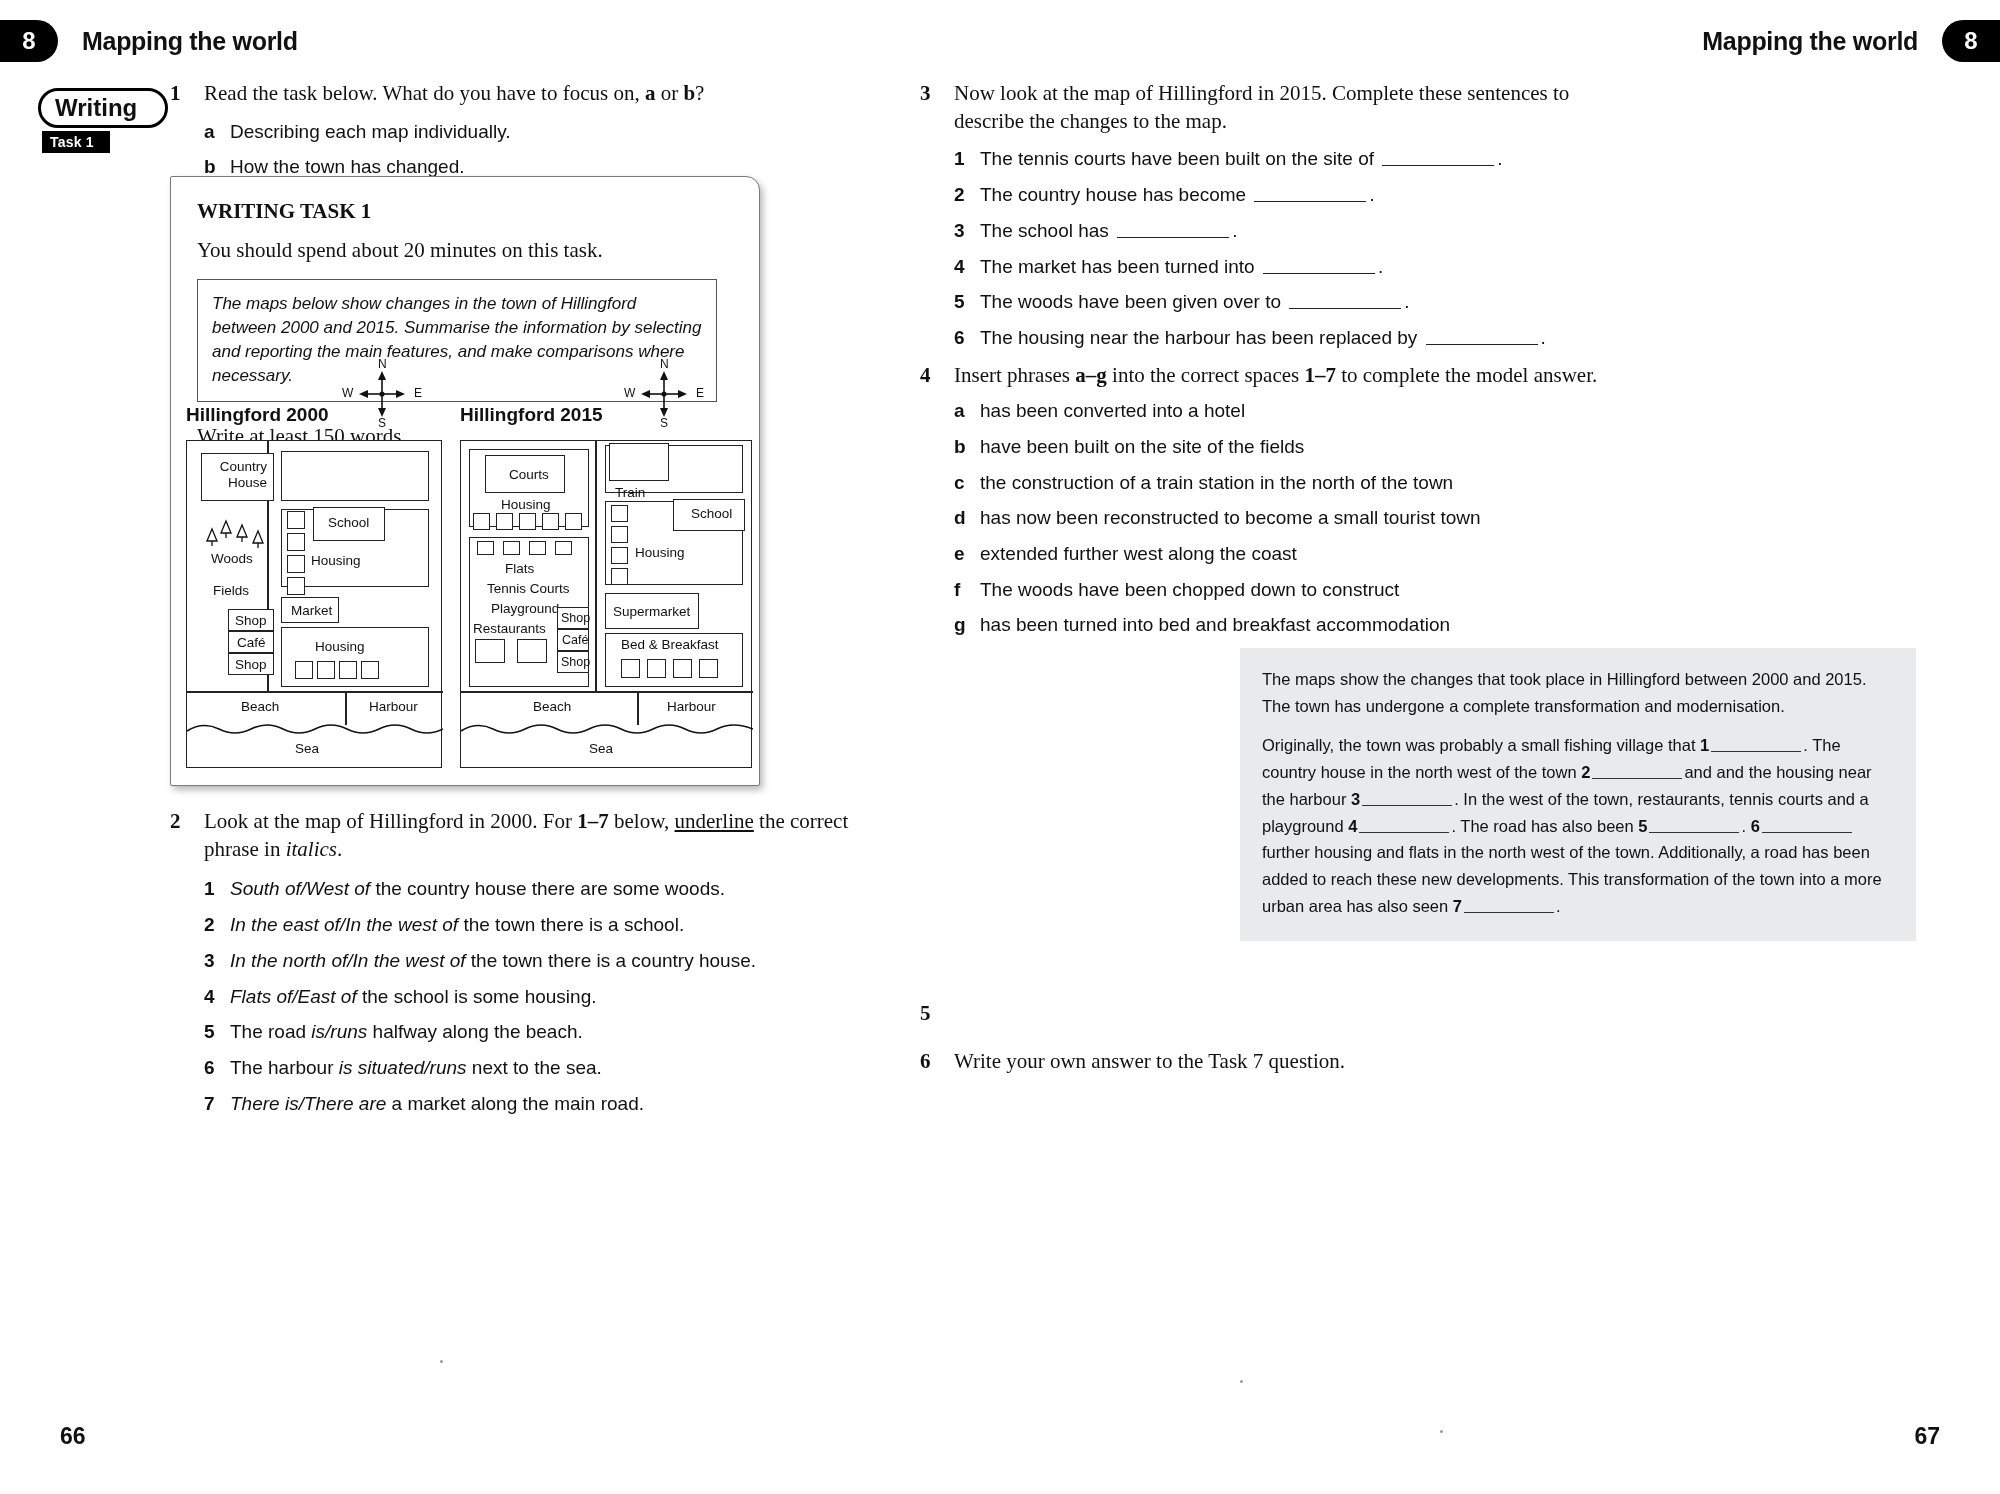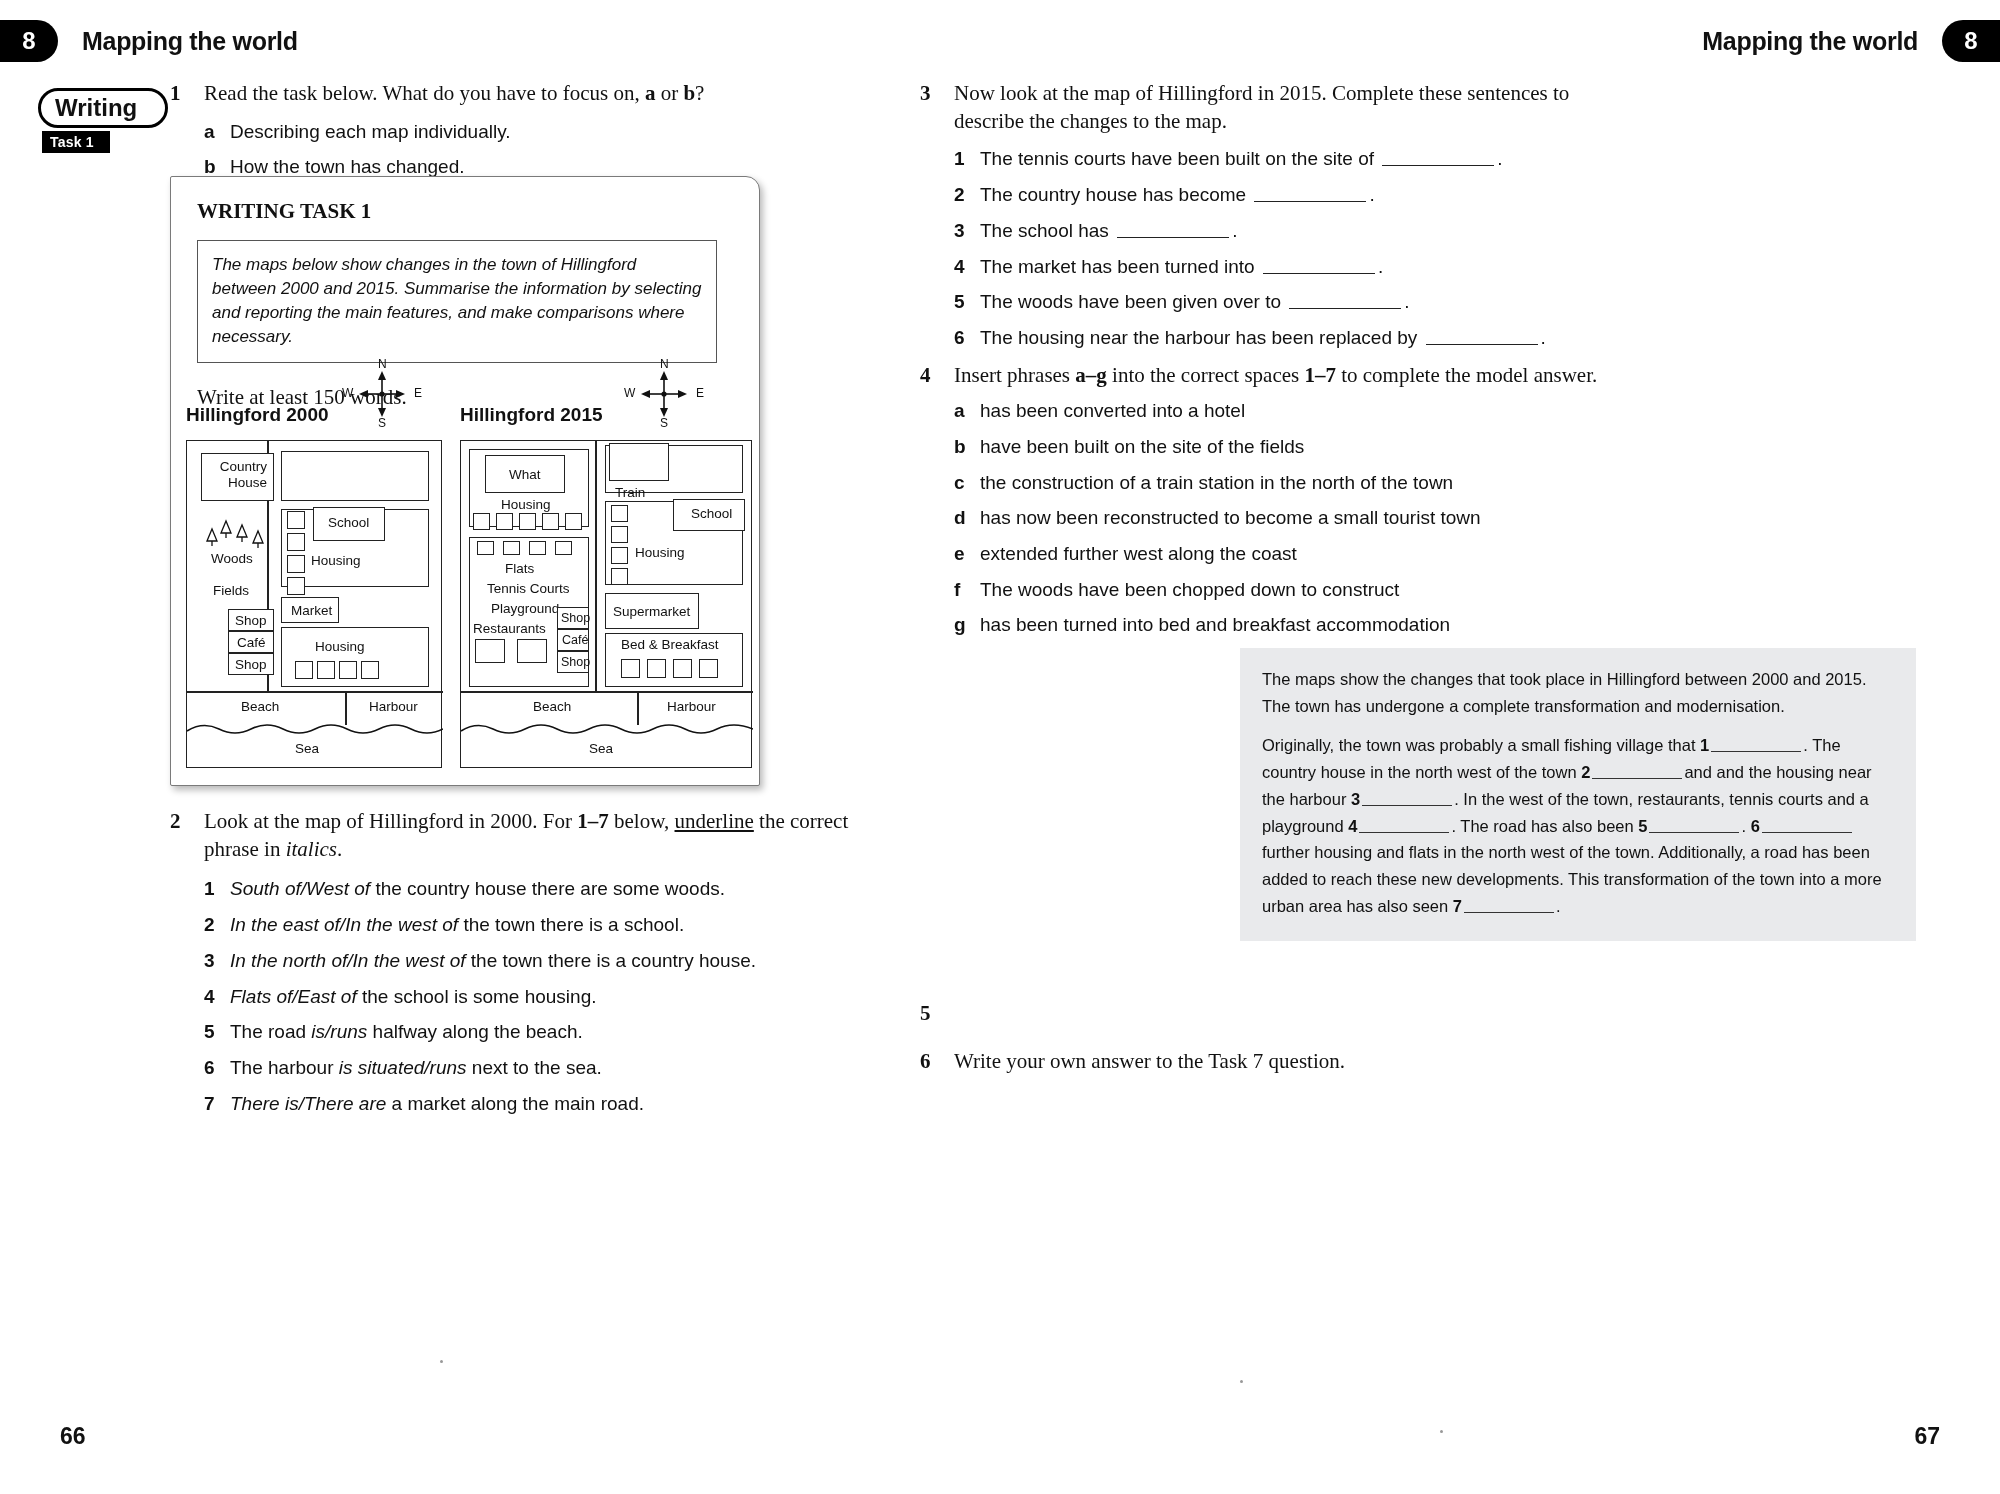--- a/index.html
+++ b/index.html
@@ -169,20 +169,21 @@
     <div class="sub-item">
       <span class="sub-key">b</span>
       <span class="sub-txt">How the town has changed.</span>
     </div>
   </div>
 </div>
 
 <div class="task-panel">
   <div class="task-inner">
     <div class="task-h">WRITING TASK 1</div>
+    <div class="task-sub">You should spend about 20 minutes on this task.</div>
     <div class="task-quote">The maps below show changes in the town of Hillingford between 2000 and 2015. Summarise the information by selecting and reporting the main features, and make comparisons where necessary.</div>
     <div class="task-words">Write at least 150 words.</div>
   </div>
 </div>
 
 <div class="compass" style="left:352px; top:360px;">
   <span class="lbl n">N</span>
   <span class="lbl s">S</span>
   <span class="lbl w">W</span>
   <span class="lbl e">E</span>
@@ -275,21 +276,21 @@
   <div class="lbl" style="left:108px; top:300px;">Sea</div>
 </div>
 
 <div class="map-title" style="left:460px; top:404px;">Hillingford 2015</div>
 <div class="map" style="left:460px; top:440px; width:292px; height:328px;">
 
   <div class="line" style="left:134px; top:0; width:2px; height:250px;"></div>
 
   <div class="box" style="left:8px; top:8px; width:120px; height:78px;"></div>
   <div class="box" style="left:24px; top:14px; width:80px; height:38px;"></div>
-  <div class="lbl" style="left:48px; top:26px;">What</div>
+  <div class="lbl" style="left:48px; top:26px;">Courts</div>
   <div class="lbl" style="left:40px; top:56px;">Housing</div>
   <div class="hbox" style="left:12px; top:72px; width:17px; height:17px;"></div>
   <div class="hbox" style="left:35px; top:72px; width:17px; height:17px;"></div>
   <div class="hbox" style="left:58px; top:72px; width:17px; height:17px;"></div>
   <div class="hbox" style="left:81px; top:72px; width:17px; height:17px;"></div>
   <div class="hbox" style="left:104px; top:72px; width:17px; height:17px;"></div>
 
   <div class="box" style="left:8px; top:96px; width:120px; height:150px;"></div>
   <div class="hbox" style="left:16px; top:100px; width:17px; height:14px;"></div>
   <div class="hbox" style="left:42px; top:100px; width:17px; height:14px;"></div>

